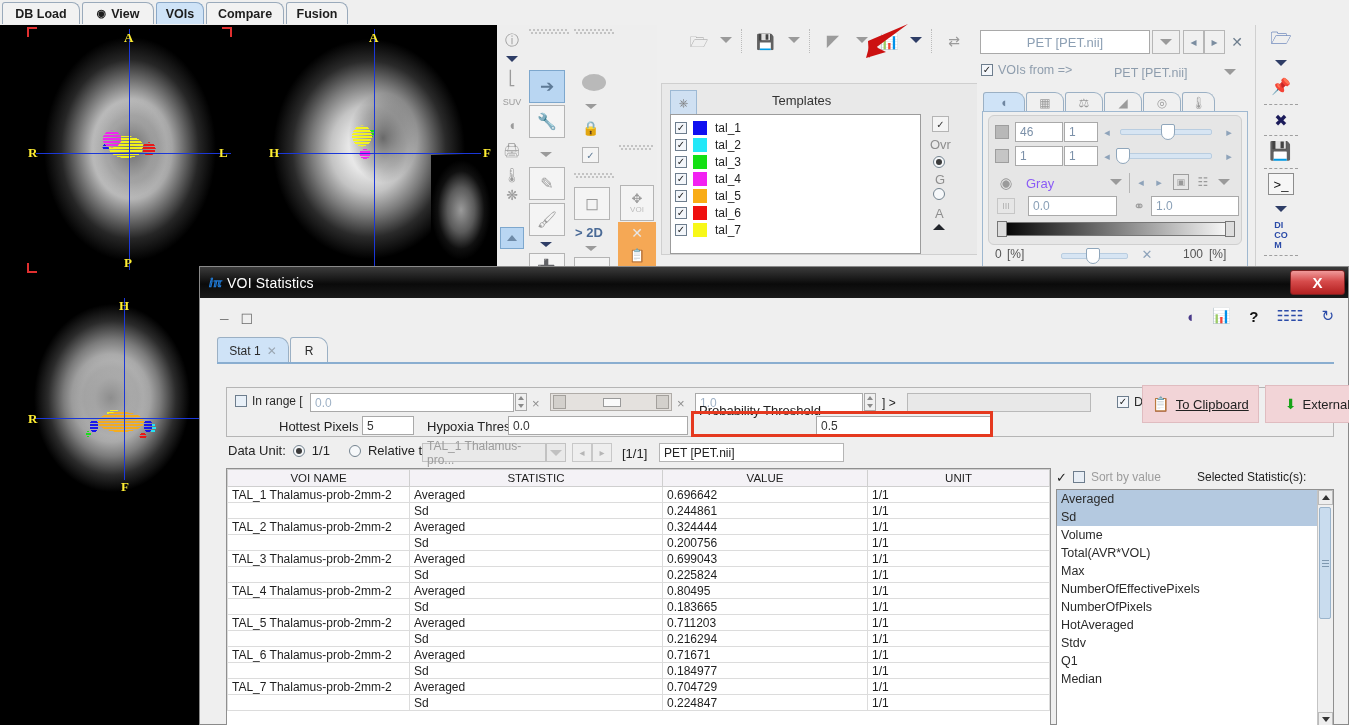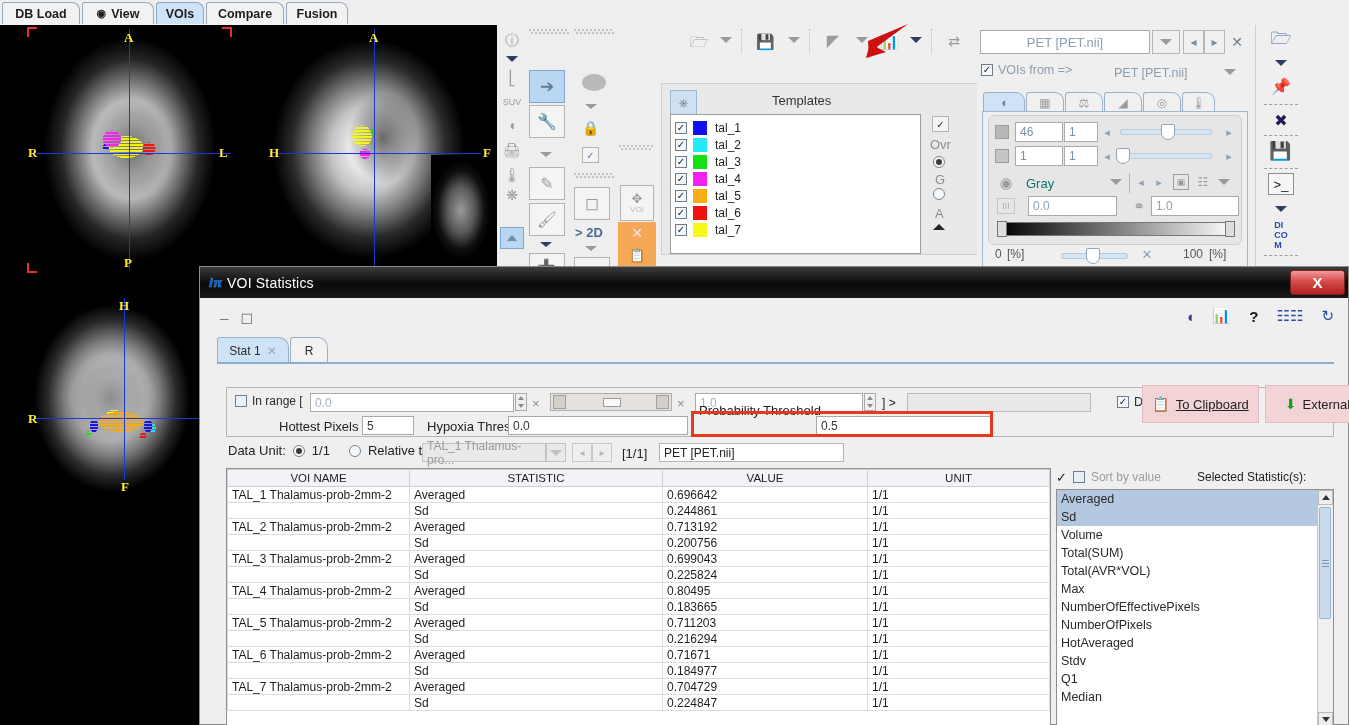--- a/index.html
+++ b/index.html
@@ -538,21 +538,21 @@
       <div class="field" style="position:absolute;left:32px;top:34px;width:48px;height:20px;color:#7b90a8;">1</div>
       <div class="field" style="position:absolute;left:81px;top:34px;width:34px;height:20px;color:#7b90a8;">1</div>
       <div class="ricon" style="left:118px;top:37px;width:12px;height:14px;color:#8ea3ba;font-size:11px;">◂</div>
       <div class="strack" style="left:137px;top:41px;width:92px;"></div>
       <div class="sthumb" style="left:133px;top:36px;"></div>
       <div class="ricon" style="left:240px;top:37px;width:12px;height:14px;color:#8ea3ba;font-size:11px;">▸</div>
 
       <div class="ricon" style="left:12px;top:60px;width:22px;height:20px;">
           <span class="glyph" style="font-size:15px;">◉</span>
         </div>
-      <div class="lbl" style="left:43px;top:64px;font-size:13px;color:#0f766e;">Gray</div>
+      <div class="lbl" style="left:43px;top:64px;font-size:13px;color:#8b5cf6;">Gray</div>
       <div class="ricon" style="left:126px;top:63px;width:14px;height:14px;">
           <span class="caret grey"></span>
         </div>
       <div style="position:absolute;left:146px;top:61px;height:20px;border-left:1px solid #b5b5b5;"></div>
       <div class="ricon" style="left:152px;top:63px;width:12px;height:14px;color:#8ea3ba;font-size:11px;">◂</div>
       <div class="ricon" style="left:170px;top:63px;width:12px;height:14px;color:#8ea3ba;font-size:11px;">▸</div>
       <div class="ricon" style="left:190px;top:62px;width:16px;height:16px;border:1px solid #9e9e9e;">
           <span style="font-size:9px;color:#999;">▣</span>
         </div>
       <div class="ricon" style="left:212px;top:62px;width:16px;height:16px;">
@@ -726,21 +726,21 @@
             </tr>
             <tr>
               <td></td>
               <td>Sd</td>
               <td>0.244861</td>
               <td>1/1</td>
             </tr>
             <tr>
               <td>TAL_2 Thalamus-prob-2mm-2</td>
               <td>Averaged</td>
-              <td>0.713192</td>
+              <td>0.324444</td>
               <td>1/1</td>
             </tr>
             <tr>
               <td></td>
               <td>Sd</td>
               <td>0.200756</td>
               <td>1/1</td>
             </tr>
             <tr>
               <td>TAL_3 Thalamus-prob-2mm-2</td>
@@ -817,23 +817,20 @@
           <div class="litem sel">
             <span>Averaged</span>
           </div>
           <div class="litem sel">
             <span>Sd</span>
           </div>
           <div class="litem">
             <span>Volume</span>
           </div>
           <div class="litem">
-            <span>Total(SUM)</span>
-          </div>
-          <div class="litem">
             <span>Total(AVR*VOL)</span>
           </div>
           <div class="litem">
             <span>Max</span>
           </div>
           <div class="litem">
             <span>NumberOfEffectivePixels</span>
           </div>
           <div class="litem">
             <span>NumberOfPixels</span>

